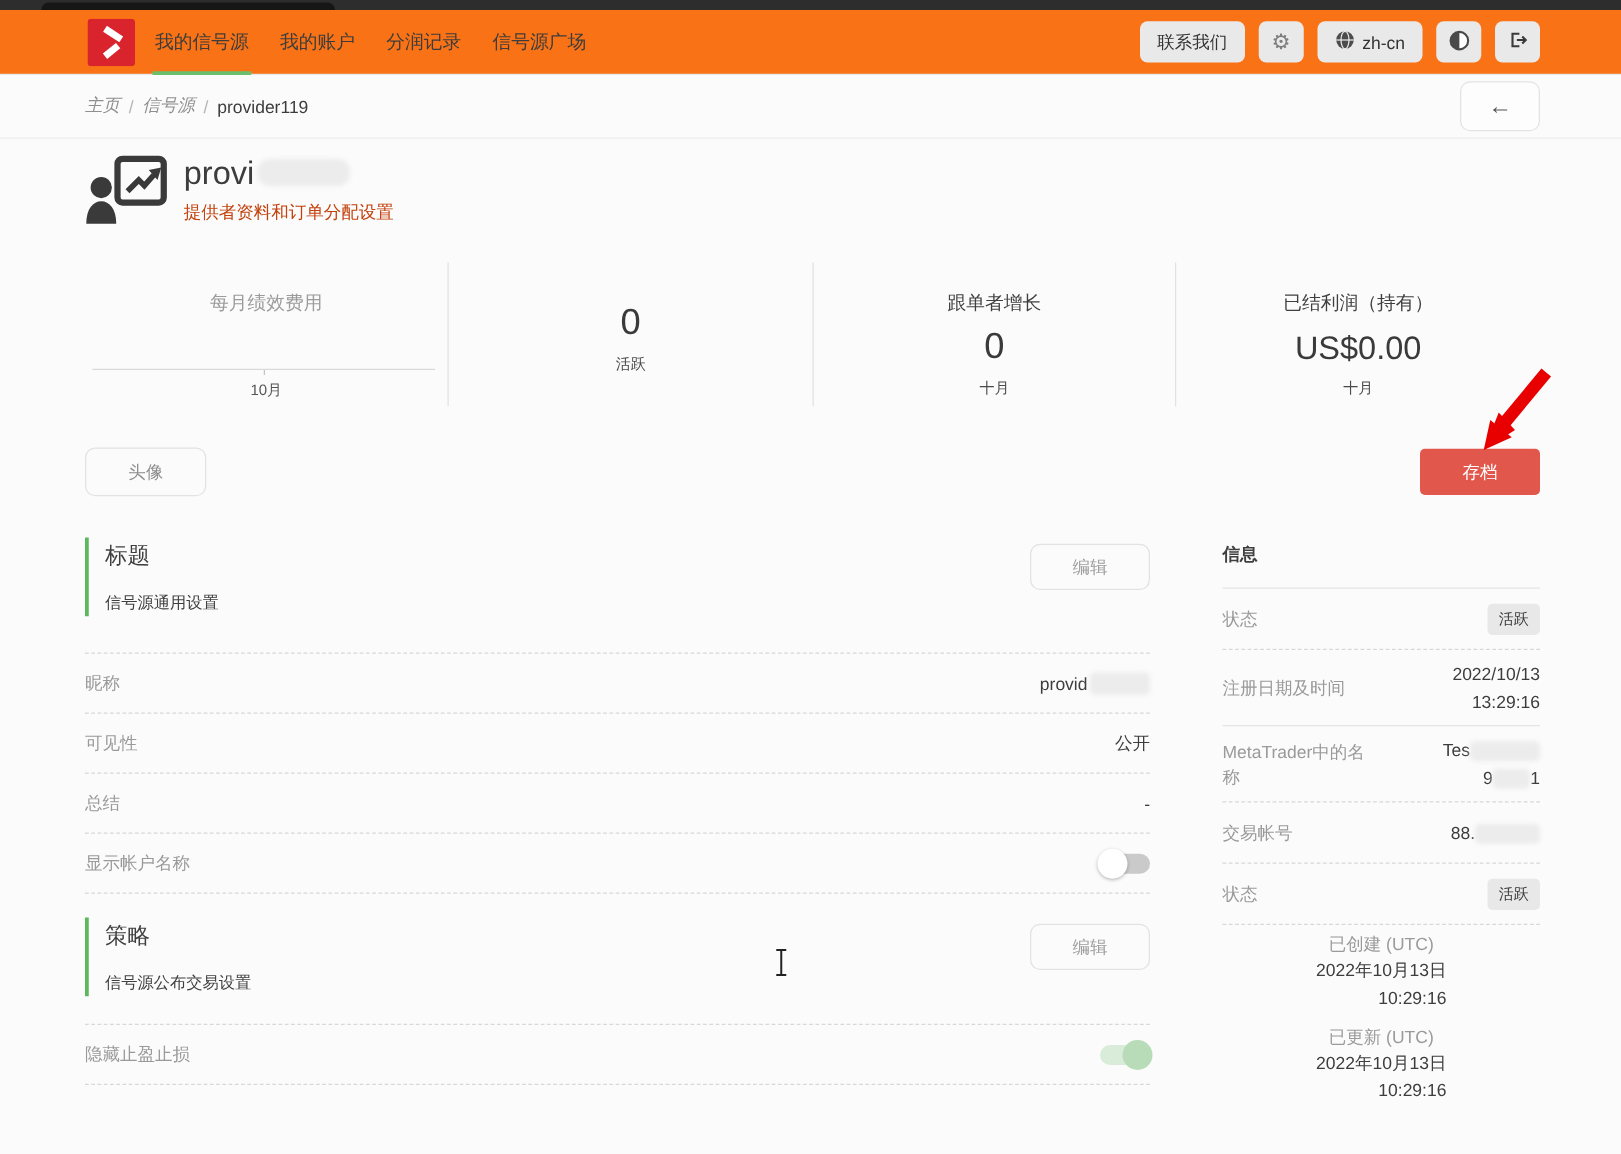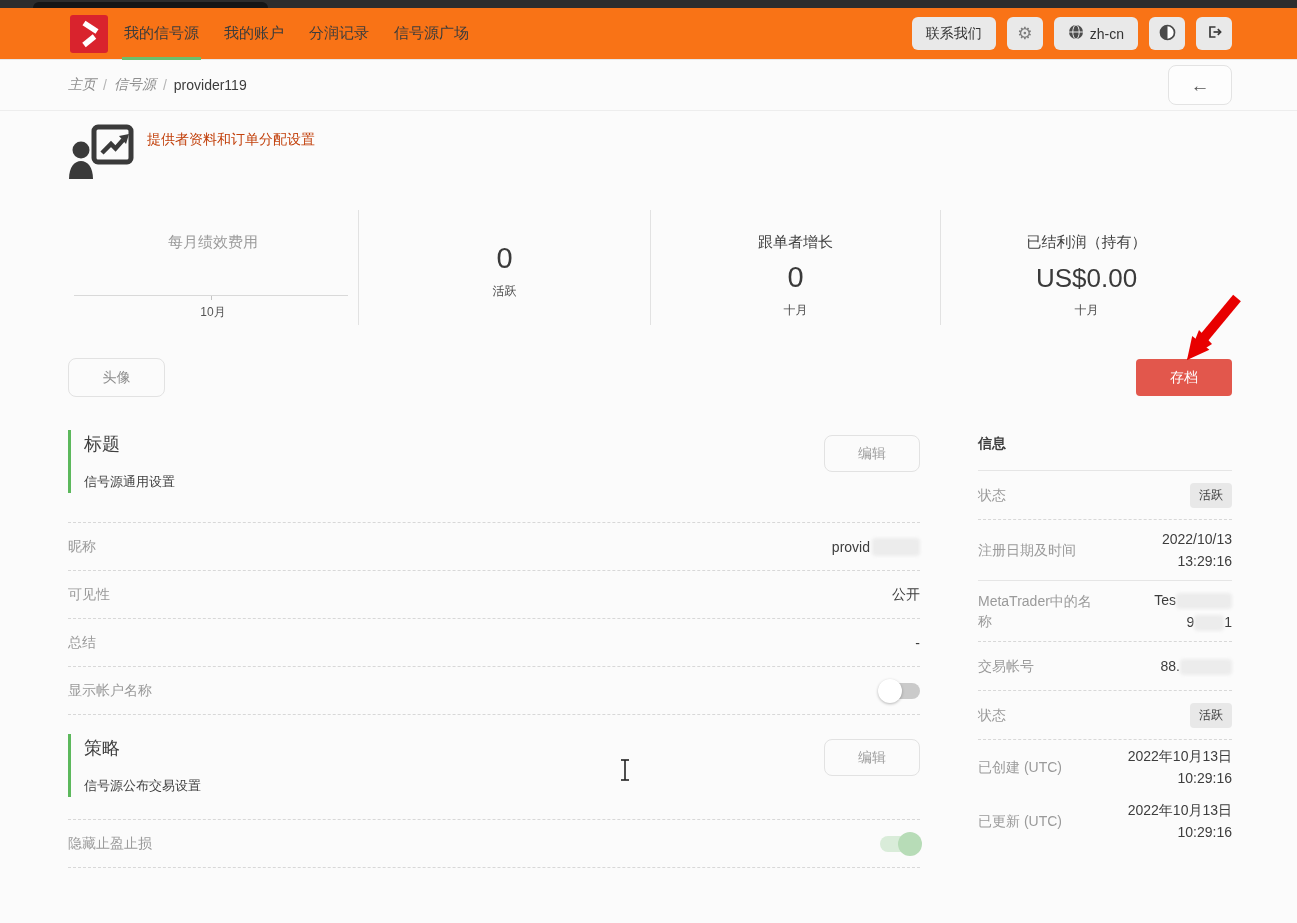--- a/index.html
+++ b/index.html
@@ -90,21 +90,21 @@
 
   
   .sidebar { position:absolute; top:430px; left:978px; width:254px; }
   .sb-title { font-size:14px; font-weight:bold; color:#3f3f3f; padding:5px 0 17px; border-bottom:1px solid #e5e5e5; }
   .srow { display:flex; justify-content:space-between; align-items:center; font-size:14px; }
   .srow.b-dash { border-bottom:1px dashed #d8d8d8; }
   .srow.b-solid { border-bottom:1px solid #e5e5e5; }
   .h48 { min-height:49px; }
   .h58 { min-height:58px; padding:8px 0; }
   .h44 { min-height:44px; }
-  .h52 { min-height:50px; padding:5px 0; }
+  .h52 { min-height:50px; padding:5px 0;flex-direction:column; }
   .slabel { color:#9a9a9a; max-width:122px; line-height:20px; }
   .slabel.dark { color:#3f3f3f; font-weight:bold; }
   .svalue { color:#3d3d3d; text-align:right; line-height:22px; }
   .badge { background:#e8e8e8; border-radius:4px; padding:4px 9px; font-size:12px; color:#3a3a3a; }
   .r-sm { height:16px; border-radius:4px; vertical-align:middle; }
 
   .cursor-ibeam { position:absolute; left:619px; top:758px; pointer-events:none; }
 </style>
 </head>
 <body>
@@ -181,20 +181,24 @@
     <div class="avatar-ic">
       <svg width="66" height="58" viewBox="0 0 64 58">
         <rect x="25" y="4" width="37" height="35" rx="4" fill="none" stroke="#3a3a3a" stroke-width="5"></rect>
         <polyline points="33,30 42,21 46.5,25.5 54,17" fill="none" stroke="#3a3a3a" stroke-width="4.5"></polyline>
         <polygon points="50,13 60,11 57,21" fill="#3a3a3a"></polygon>
         <circle cx="12" cy="27" r="8.5" fill="#3a3a3a"></circle>
         <path d="M0 56 C0 44 5.5 38 12 38 C18.5 38 24 44 24 56 Z" fill="#3a3a3a"></path>
       </svg>
     </div>
     <div>
+      <h1 class="ptitle">
+        <span>provi</span>
+        <span class="redact title-redact"></span>
+      </h1>
       <div class="psub">提供者资料和订单分配设置</div>
     </div>
   </section>
 
   <section class="stats">
     <div class="stat">
       <div class="stat-label gray">每月绩效费用</div>
       <div class="axis">
         <div class="axis-tick"></div>
       </div>

